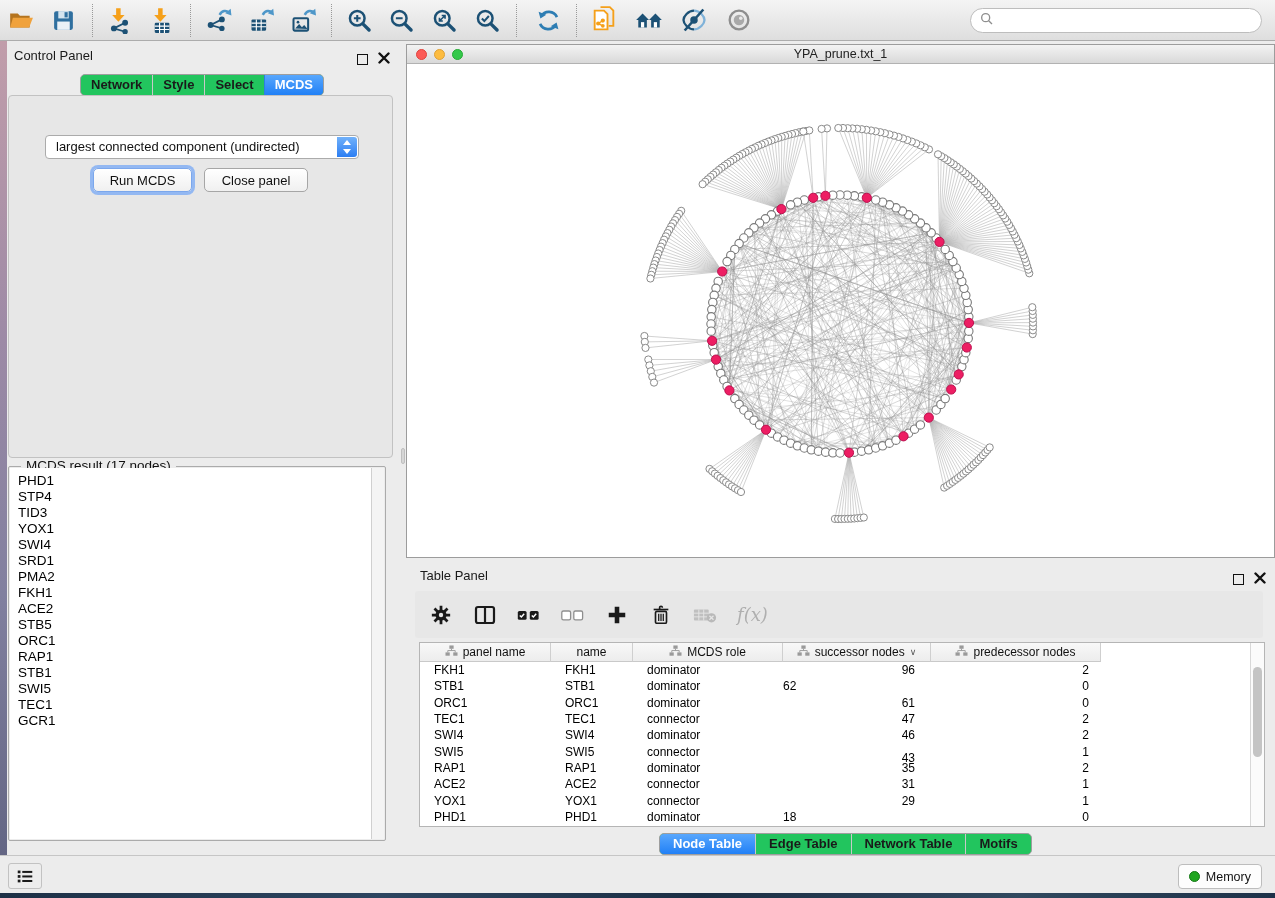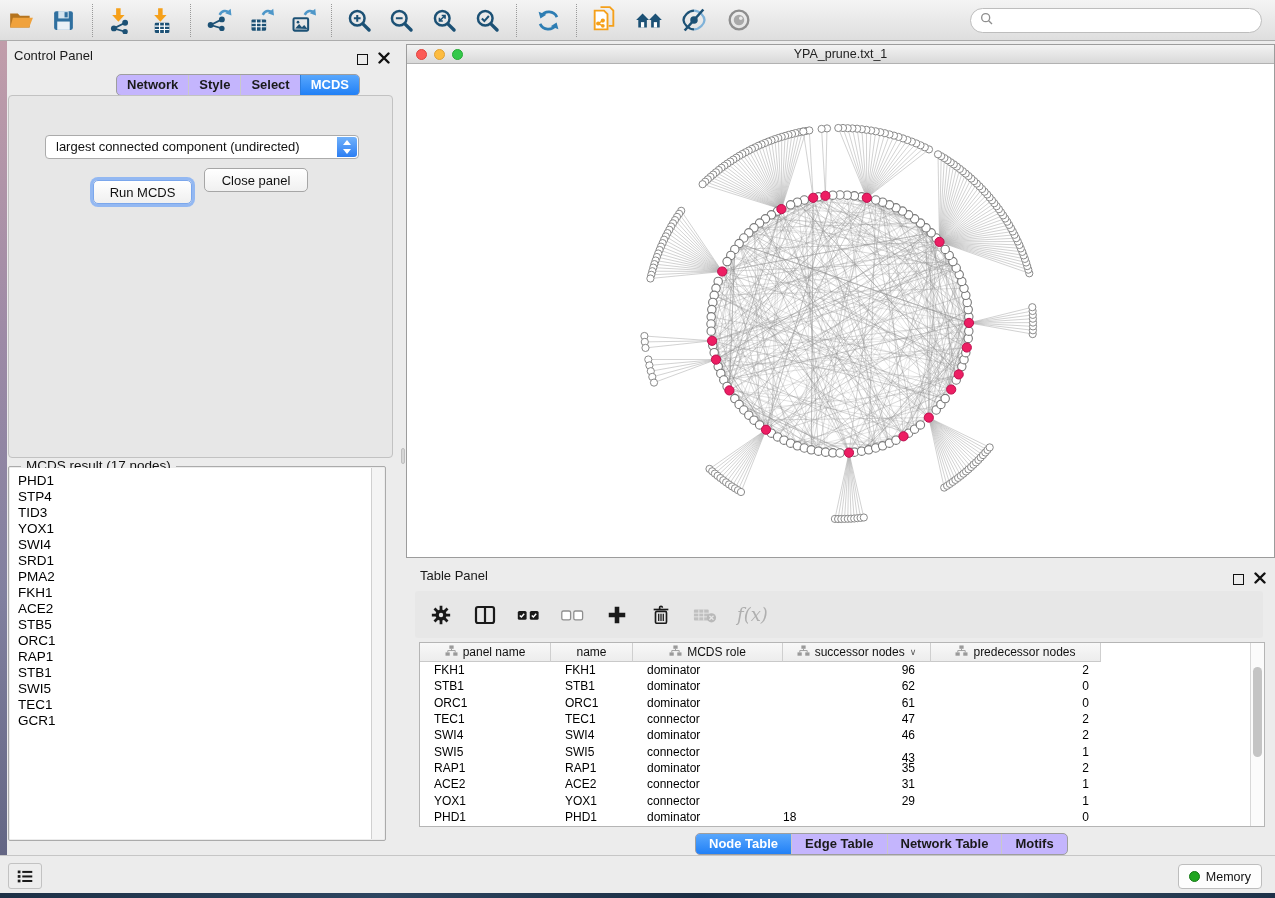--- a/index.html
+++ b/index.html
@@ -24,37 +24,37 @@
   #search-box { position:absolute; right:13px; top:8px; width:292px; height:25px;
     background:#fff; border:1px solid #BDBDBD; border-radius:13px; display:flex; align-items:center; padding-left:8px; gap:6px; }
   #search-box input { border:none; outline:none; flex:1; height:20px; font-size:12px; background:transparent; font-family:inherit; }
 
   
   #cp-title { left:14px; top:48px; font-size:13px; color:#1a1a1a; }
   .panel-btns { display:flex; gap:10px; align-items:center; }
   #cp-btns { left:357px; top:50px; }
   .float-box { width:11px; height:11px; border:1.6px solid #111; display:inline-block; }
 
-  .segtabs { display:flex; height:22px; border:1px solid #9E9E9E; border-radius:5px; overflow:hidden; background:#c4b5fd;margin-left:36px; }
+  .segtabs { display:flex; height:22px; border:1px solid #9E9E9E; border-radius:5px; overflow:hidden; background:#22c55e; }
   .seg { padding:0 10px; line-height:20px; font-size:13px; font-weight:bold; color:#1a1a1a; border-left:1px solid #C9C9C9; cursor:default; white-space:nowrap; }
   .seg:first-child { border-left:none; }
   .seg.active { background:linear-gradient(#58A7FD,#2180F6); color:#fff; border-left-color:#2e7fe0; }
   #cp-tabs { left:80px; top:74px; }
 
   #cp-pane { left:8px; top:95px; width:385px; height:363px; background:#E7E7E7;
     border:1px solid #C2C2C2; border-radius:4px; }
   #opt-label { left:0; top:18px; width:100%; text-align:center; font-size:13px; color:#111; }
   #opt-select { left:36px; top:39px; width:314px; height:24px; background:#fff; border:1px solid #ABABAB;
     border-radius:4px; font-size:13px; line-height:22px; padding-left:10px; color:#111; }
   #opt-stepper { position:absolute; right:1px; top:1px; width:20px; height:20px;
     background:linear-gradient(#71B1FA,#2C7EF3); border-radius:0 3px 3px 0; }
   #opt-stepper svg { display:block; margin:2px auto; }
   .btn { position:absolute; height:24px; background:linear-gradient(#FFFFFF,#F0F0F0);
     border:1px solid #A6A6A6; border-radius:5px; font-size:13px; font-family:inherit; color:#111; }
-  #run-btn { left:84px; top:84px; width:99px; box-shadow:0 0 0 3px rgba(92,153,250,0.6); border-color:#7BA7EC; }
+  #run-btn { left:84px; top:72px; width:99px; box-shadow:0 0 0 3px rgba(92,153,250,0.6); border-color:#7BA7EC; }
   #close-btn { left:195px; top:72px; width:104px; }
 
   #mcds-group { left:8px; top:466px; width:378px; height:375px; border:1px solid #ABABAB; border-radius:2px; }
   #mcds-legend { position:absolute; left:12px; top:-9px; background:#ECECEC; padding:0 5px; font-size:13.5px; color:#111; }
   #mcds-list { position:absolute; left:1px; top:1px; right:1px; bottom:1px; background:#fff; overflow:hidden; }
   .mcds-item { font-size:13.5px; line-height:16px; padding-left:8px; color:#000; }
   #mcds-list .pad { height:5px; }
   #mcds-scroll { position:absolute; right:0; top:0; bottom:0; width:13px; background:#F4F4F4; border-left:1px solid #D0D0D0; }
 
   
@@ -1311,21 +1311,21 @@
           <div class="td" style="width: 131px; padding-left: 14px;">FKH1</div>
           <div class="td" style="width: 82px; padding-left: 14px;">FKH1</div>
           <div class="td" style="width: 150px; padding-left: 14px;">dominator</div>
           <div class="td" style="width: 148px; text-align: right; padding-right: 16px;">96</div>
           <div class="td" style="width: 170px; text-align: right; padding-right: 12px;">2</div>
         </div>
         <div class="tr">
           <div class="td" style="width: 131px; padding-left: 14px;">STB1</div>
           <div class="td" style="width: 82px; padding-left: 14px;">STB1</div>
           <div class="td" style="width: 150px; padding-left: 14px;">dominator</div>
-          <div class="td" style="width: 148px; text-align: right; padding-right: 16px;">62</div>
+          <div class="td" style="width: 148px; padding-right: 16px;">62</div>
           <div class="td" style="width: 170px; text-align: right; padding-right: 12px;">0</div>
         </div>
         <div class="tr">
           <div class="td" style="width: 131px; padding-left: 14px;">ORC1</div>
           <div class="td" style="width: 82px; padding-left: 14px;">ORC1</div>
           <div class="td" style="width: 150px; padding-left: 14px;">dominator</div>
           <div class="td" style="width: 148px; text-align: right; padding-right: 16px;">61</div>
           <div class="td" style="width: 170px; text-align: right; padding-right: 12px;">0</div>
         </div>
         <div class="tr">

